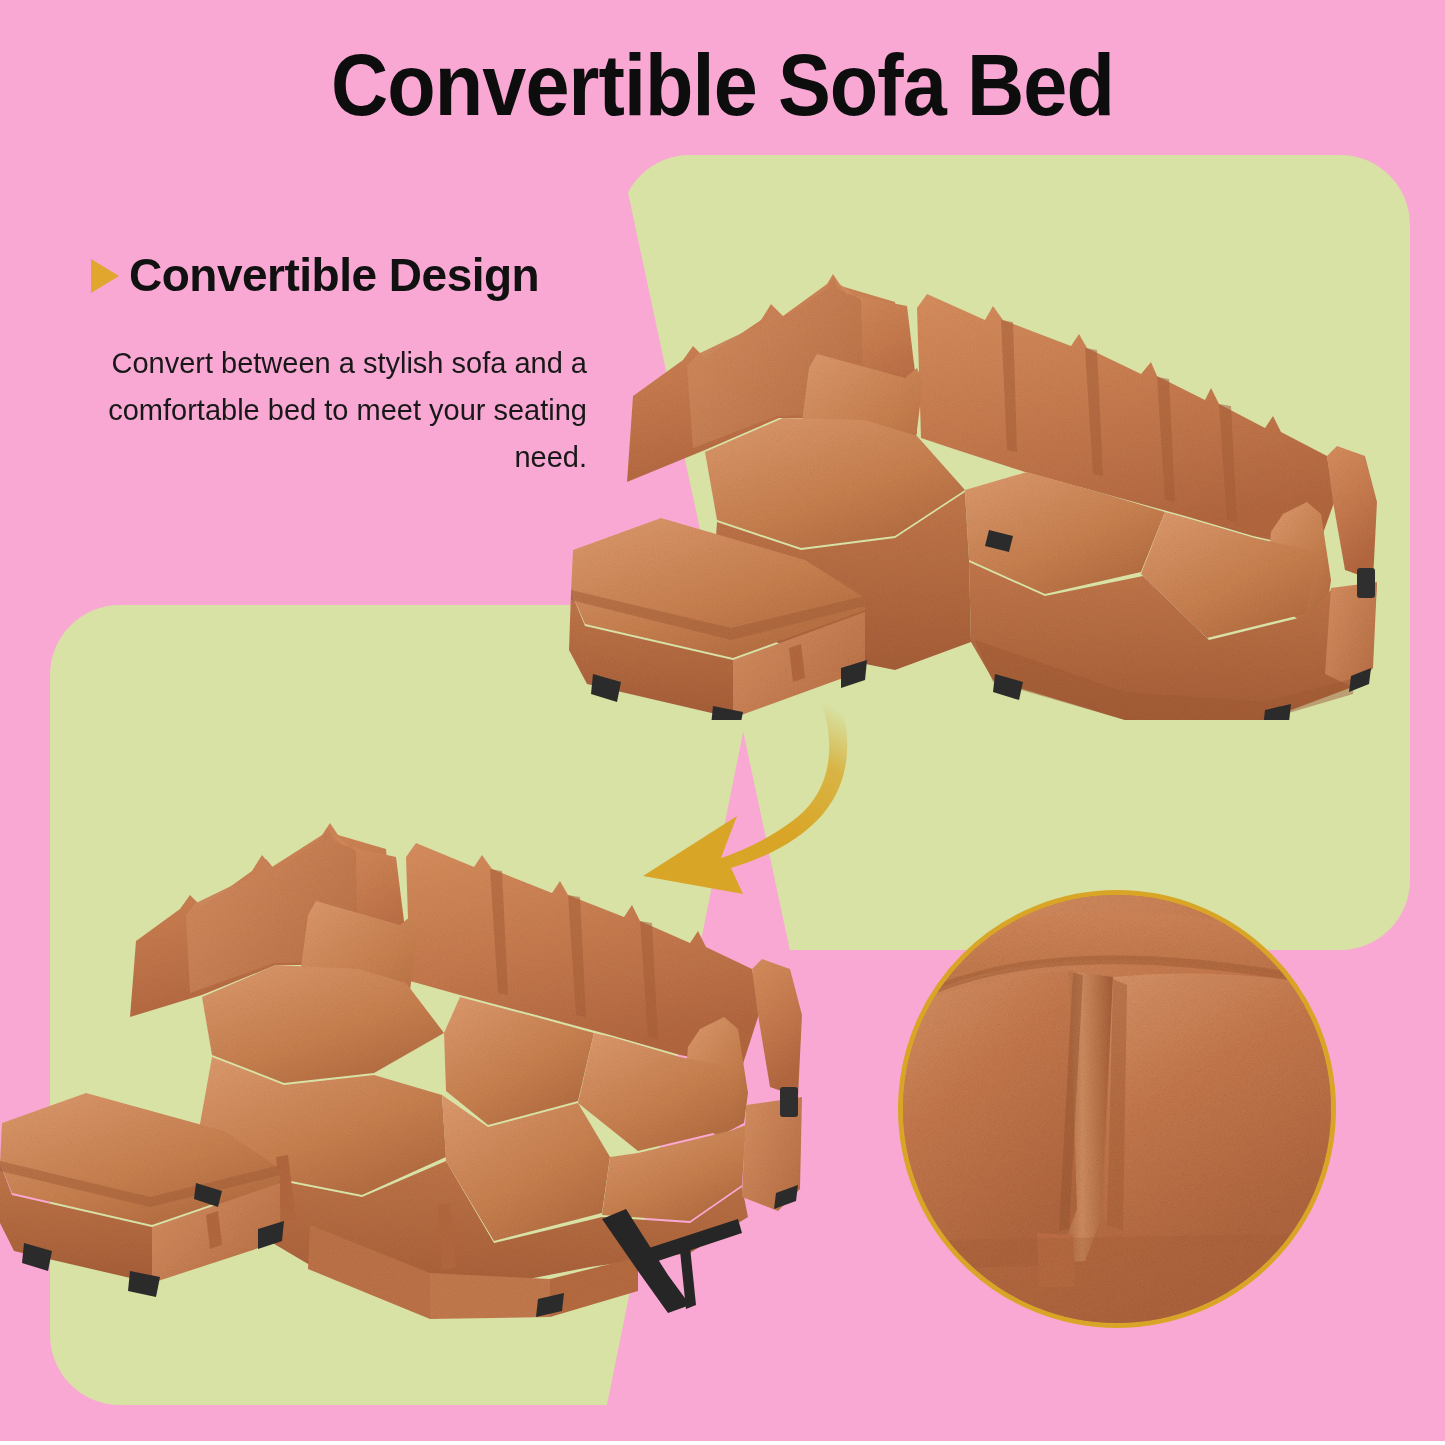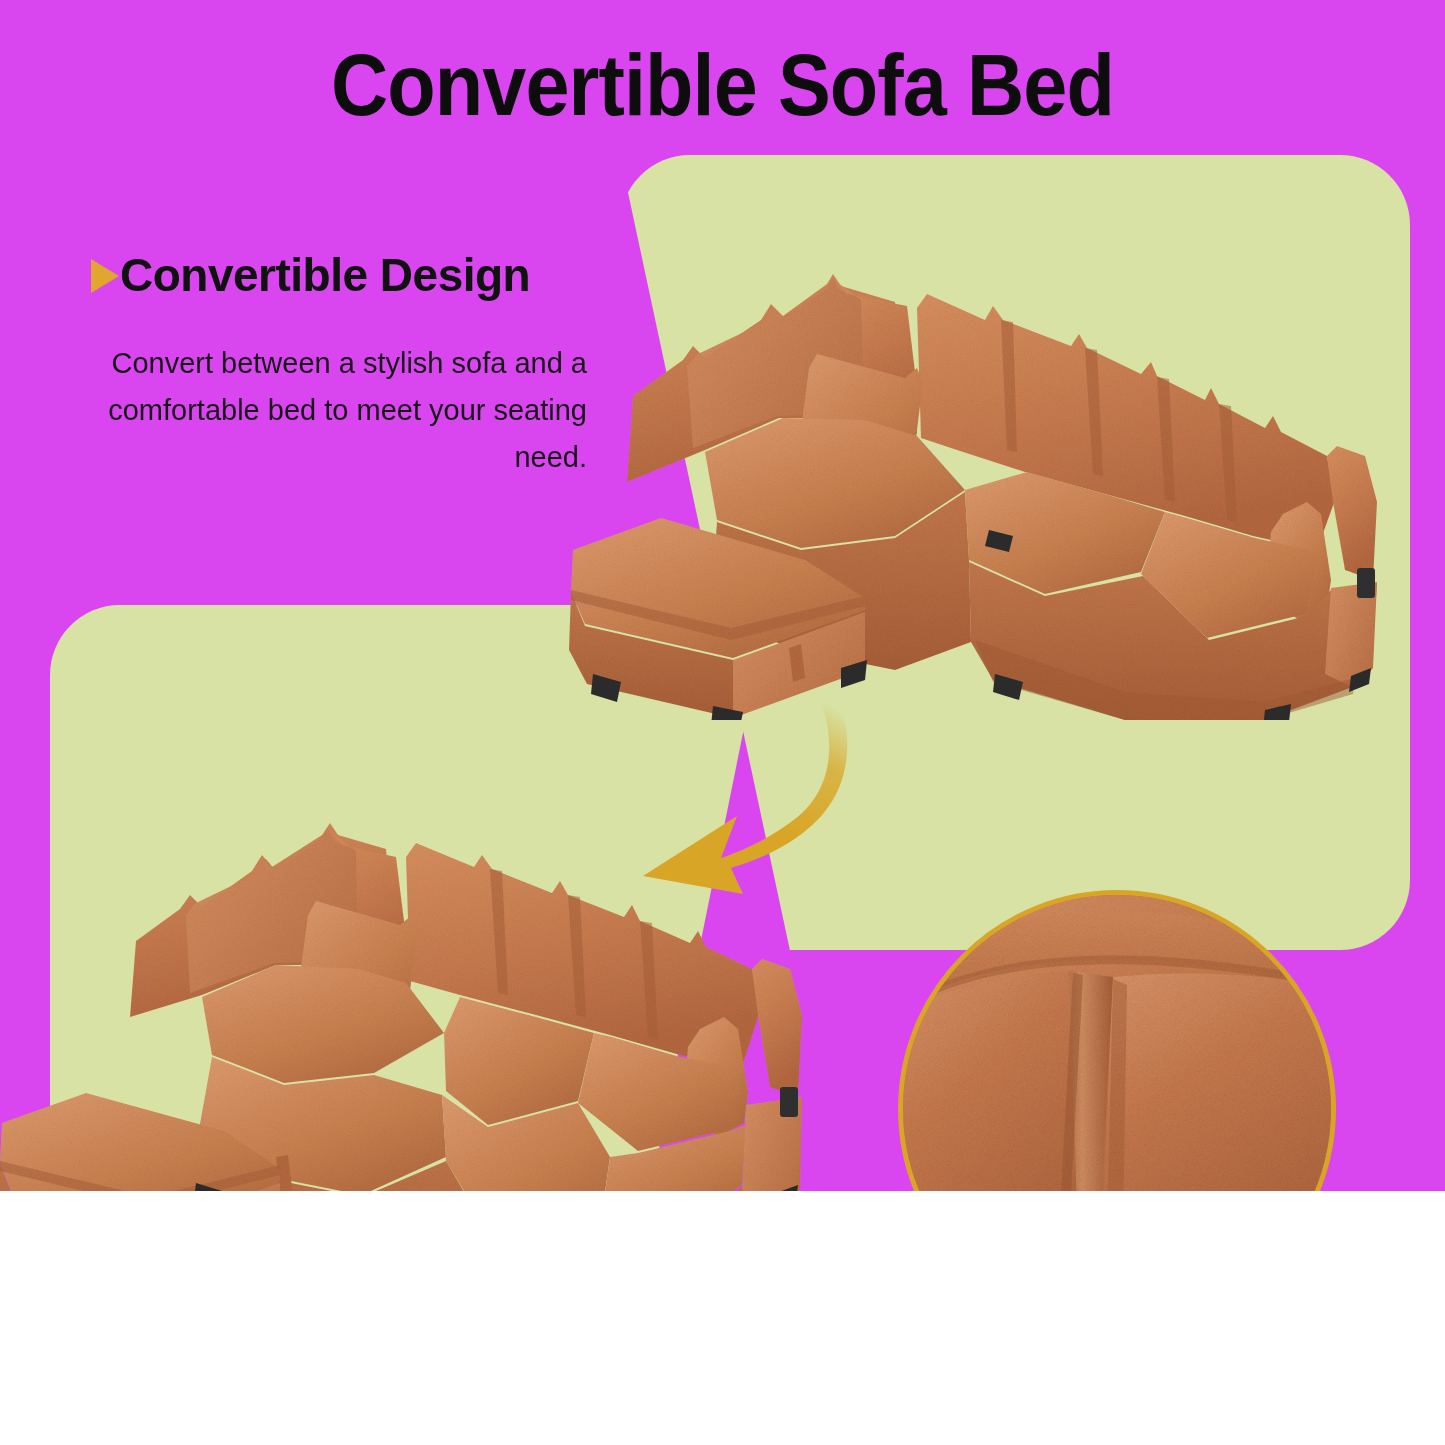--- a/index.html
+++ b/index.html
@@ -3,22 +3,22 @@
 <meta charset="utf-8">
 <style>
   html, body {
     margin: 0;
     padding: 0;
     background: #ffffff;
   }
   #page {
     position: relative;
     width: 1445px;
-    height: 1191px;
-    background: #d946ef;
+    height: 1441px;
+    background: #f9a8d4;
     overflow: hidden;
     font-family: "Liberation Sans", sans-serif;
   }
 
   
   #page-title {
     position: absolute;
     left: 0;
     top: 34px;
     width: 1445px;
@@ -36,21 +36,21 @@
   
   #feature-block {
     position: absolute;
     left: 52px;
     top: 248px;
     width: 540px;
   }
   #feature-heading-row {
     display: flex;
     align-items: center;
-    gap: 1px;
+    gap: 10px;
     padding-left: 39px;
   }
   #bullet-triangle {
     width: 0;
     height: 0;
     border-left: 28px solid #E0A62E;
     border-top: 17px solid transparent;
     border-bottom: 17px solid transparent;
     flex: none;
     margin-top: 2px;

